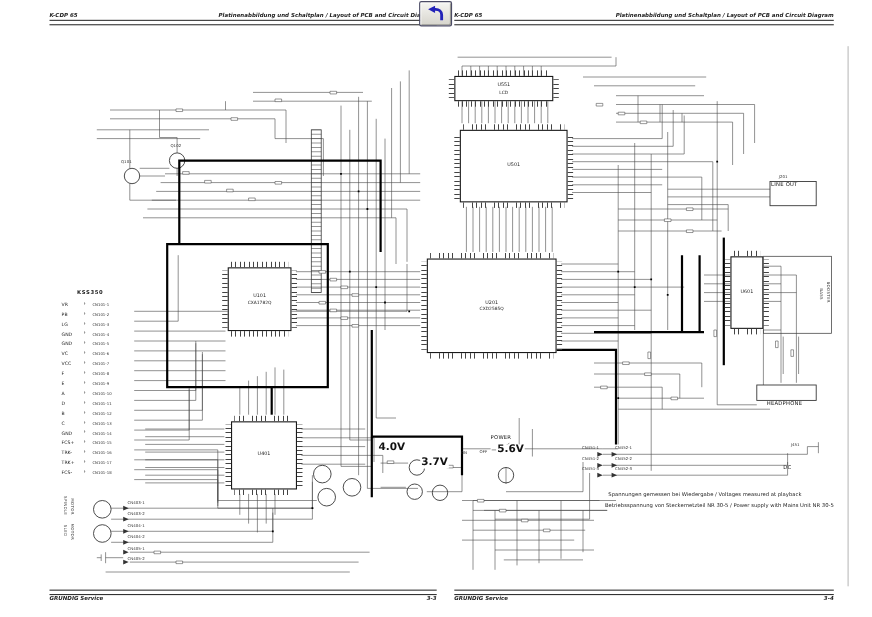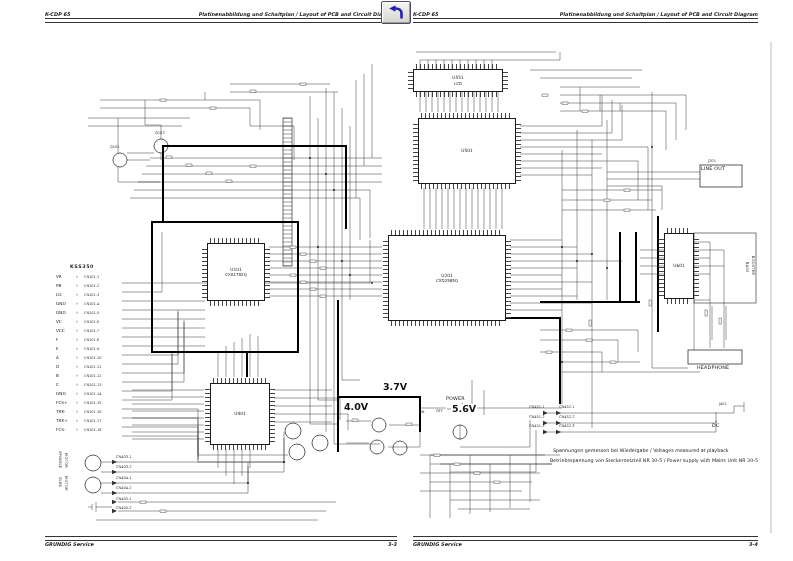--- a/index.html
+++ b/index.html
@@ -294,21 +294,21 @@
         <div class="lbl s5" style="left: 701px; top: 167px;">LINE  OUT</div>
         <div class="lbl s5" style="left: 697px; top: 366px;">HEADPHONE</div>
         <div class="lbl rot" style="left: 744px; top: 262px;">BASS</div>
         <div class="lbl rot" style="left: 750px; top: 256px;">BOOSTER</div>
         <div class="lbl s5" style="left: 712px; top: 424px;">DC</div>
         <div class="lbl tiny" style="left: 719px; top: 403px;">J451</div>
         <div class="lbl s5" style="left: 446px; top: 397px;">POWER</div>
         <div class="lbl tiny" style="left: 419px; top: 411px;">ON</div>
         <div class="lbl tiny" style="left: 436px; top: 410px;">OFF</div>
         <div class="lbl big" style="left: 343px; top: 402px;">4.0V</div>
-        <div class="lbl big" style="left: 382px; top: 382px;">3.7V</div>
+        <div class="lbl big" style="left: 382px; top: 416px;">3.7V</div>
         <div class="lbl big" style="left: 451px; top: 404px;">5.6V</div>
         <div class="lbl rot" style="left: 57px; top: 451px;">SPINDLE</div>
         <div class="lbl rot" style="left: 63px; top: 453px;">MOTOR</div>
         <div class="lbl rot" style="left: 57px; top: 477px;">SLED</div>
         <div class="lbl rot" style="left: 63px; top: 476px;">MOTOR</div>
         <div class="lbl tiny" style="left: 116px; top: 456px;">CN403-1</div>
         <div class="lbl tiny" style="left: 116px; top: 466px;">CN403-2</div>
         <div class="lbl tiny" style="left: 116px; top: 477px;">CN404-1</div>
         <div class="lbl tiny" style="left: 116px; top: 487px;">CN404-2</div>
         <div class="lbl tiny" style="left: 116px; top: 498px;">CN405-1</div>

